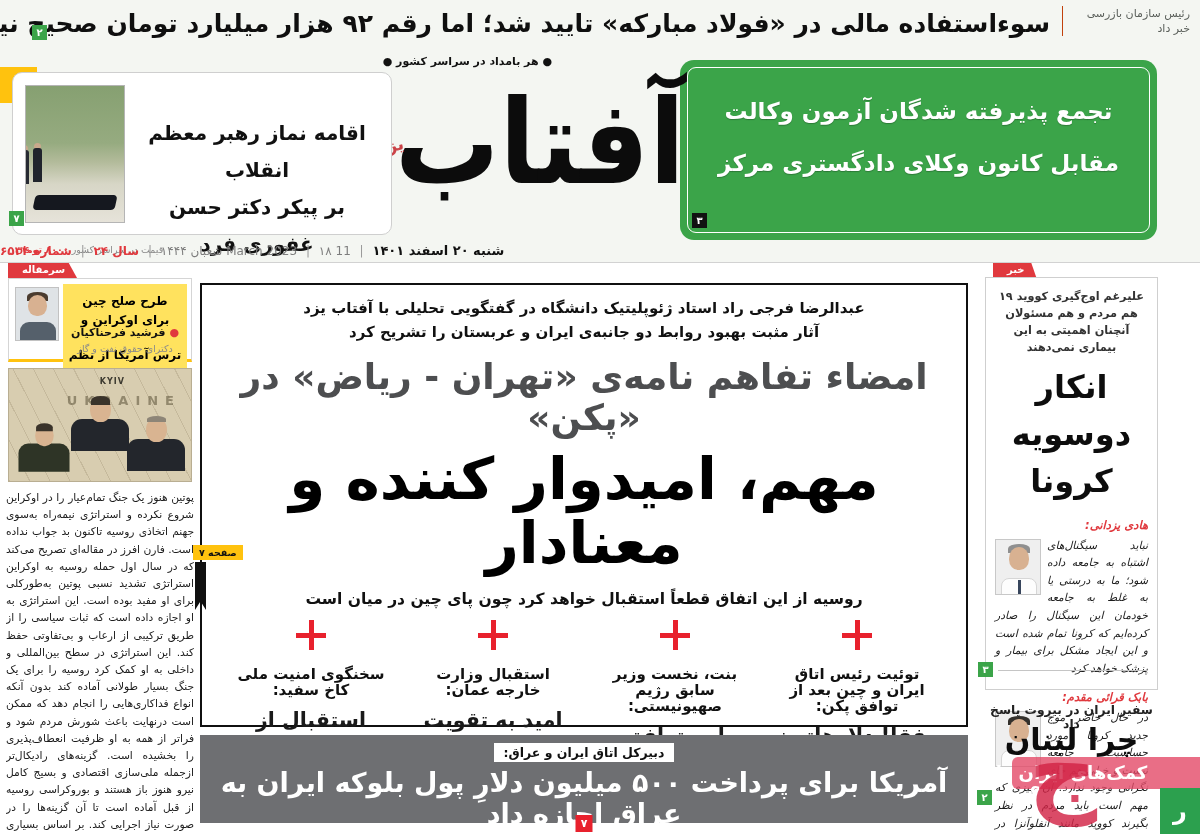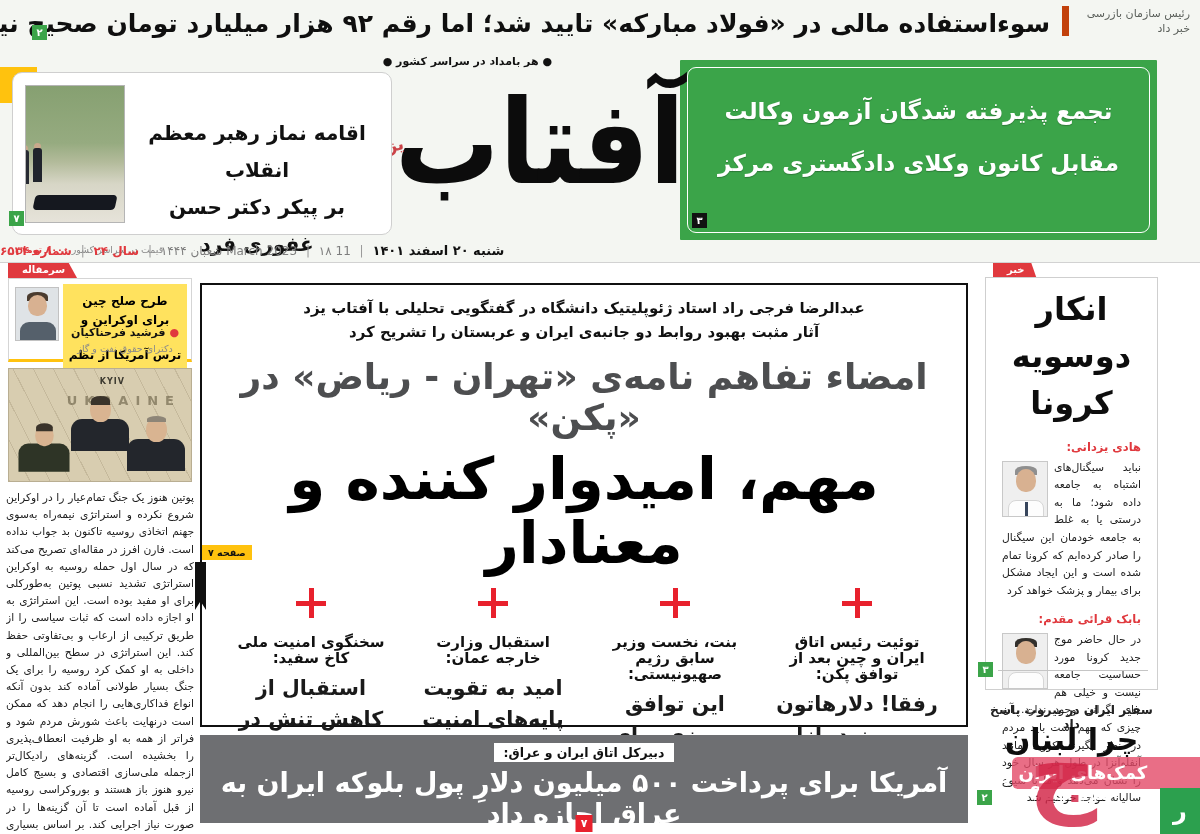--- a/index.html
+++ b/index.html
@@ -2,29 +2,29 @@
 <html lang="fa" dir="rtl"><head>
 <meta charset="utf-8">
 <style>
   * { margin:0; padding:0; box-sizing:border-box; }
   html,body { background:#fff; }
   body { font-family:"DejaVu Sans", sans-serif; }
   #page { position:relative; width:1200px; height:834px; background:#fff; overflow:hidden; direction:rtl; margin:0 auto; }
 
   
   .topzone { position:absolute; top:0; left:0; width:1200px; height:262px; background:#f4f6f2; }
-  .topbar-kicker { position:absolute; top:6px; right:10px; width:128px; font-size:11px; line-height:15px; color:#5a5f5a; text-align:right; border-left:7px solid #c2410c; padding-left:10px; }
+  .topbar-kicker { position:absolute; top:6px; right:10px; width:128px; font-size:11px; line-height:15px; color:#5a5f5a; text-align:right; border-left:1px solid #c2410c; padding-left:10px; }
   .topbar-headline { position:absolute; top:9px; right:150px; left:52px; font-size:25px; font-weight:bold; color:#0f0f0f; text-align:right; white-space:nowrap; }
   .badge { display:flex; align-items:center; justify-content:center; width:15px; height:15px; font-size:10px; font-weight:bold; color:#fff; background:#3ba449; }
   .badge.black { background:#111; }
   .badge.red { background:#e8212d; }
   .tb2 { position:absolute; top:25px; left:32px; }
 
   
-  .greenbox { position:absolute; top:60px; right:43px; width:477px; height:180px; background:#3ba449; border-radius:1px; }
+  .greenbox { position:absolute; top:60px; right:43px; width:477px; height:180px; background:#3ba449; border-radius:14px; }
   .greenbox::before { content:""; position:absolute; inset:7px; border:1.5px solid #fff; border-radius:9px; }
   .greenbox .gl { position:relative; color:#fff; font-weight:bold; font-size:23px; text-align:center; margin-top:38px; text-shadow:0 1px 1px rgba(0,0,0,.25); }
   .greenbox .gl + .gl { margin-top:26px; }
   .gb3 { position:absolute; bottom:12px; left:12px; }
   .yellow-rect { position:absolute; top:67px; left:0; width:37px; height:36px; background:#ffc20e; }
   .logo { position:absolute; top:48px; right:510px; width:300px; height:196px; text-align:center; }
   .logo .logo-word { font-size:104px; font-weight:bold; color:#0c0c0c; line-height:190px; transform:scaleY(1.12); }
   .logo .seal { position:absolute; right:286px; top:88px; font-size:17px; font-weight:bold; color:#c4242b; transform:rotate(-14deg); opacity:.85; }
   .tagline { position:absolute; top:55px; right:648px; font-size:11px; font-weight:bold; color:#111; white-space:nowrap; }
 
@@ -88,34 +88,34 @@
   .main-sub { margin-top:12px; font-size:36px; font-weight:bold; color:#4d4e50; }
   .main-head { margin-top:10px; font-size:58px; font-weight:bold; color:#000; line-height:1.1; }
   .main-deck { margin-top:14px; font-size:15.5px; font-weight:bold; color:#111; }
   .plus-grid { margin:12px 18px 0; display:grid; grid-template-columns:repeat(4,1fr); direction:rtl; }
   .plus-cell { text-align:center; padding:0 10px; }
   .plus-icon { position:relative; display:inline-block; width:30px; height:30px; }
   .plus-icon::before { content:""; position:absolute; top:13px; left:0; width:30px; height:5px; background:#e8212d; }
   .plus-icon::after { content:""; position:absolute; left:13px; top:0; height:30px; width:5px; background:#e8212d; }
   .plus-kicker { margin-top:12px; font-size:15px; font-weight:bold; color:#111; line-height:16px; min-height:32px; }
   .plus-head { margin-top:7px; font-size:20.5px; font-weight:bold; color:#1a1a1a; line-height:31px; }
-  .page-marker { position:absolute; left:-9px; top:260px; background:#ffc20e; color:#111; font-size:9.5px; font-weight:bold; padding:2px 6px;margin-left:9px; }
+  .page-marker { position:absolute; left:-9px; top:260px; background:#ffc20e; color:#111; font-size:9.5px; font-weight:bold; padding:2px 6px; }
   .page-ribbon { position:absolute; left:-7px; top:277px; width:11px; height:48px; background:#101010; clip-path:polygon(0 0,100% 0,100% 100%,50% 82%,0 100%); }
 
   
   .banner { position:absolute; top:735px; left:200px; width:768px; height:88px; background:#6e6f72; text-align:center; }
   .banner-chip { display:inline-block; margin-top:8px; background:#fff; color:#111; font-size:12.5px; font-weight:bold; padding:2px 10px; }
   .banner-head { margin-top:5px; color:#fff; font-size:27px; font-weight:bold; }
   .banner-badge { position:absolute; bottom:-9px; left:50%; transform:translateX(-50%); width:17px; height:17px; font-size:11px; }
 
   
   .side-box { position:absolute; top:277px; left:985px; width:173px; height:413px; border:1px solid #cfcfcf; background:#fff; }
   .side-kicker { margin:10px 8px 0; font-size:11.3px; font-weight:bold; color:#333; text-align:center; line-height:17px; }
   .side-head { margin:8px 6px 0; font-size:32px; font-weight:bold; color:#0d0d0d; text-align:center; line-height:47px; }
-  .quote { margin:12px 16px 0; font-size:10.8px; line-height:17.6px; text-align:justify; color:#1c1c1c; }
+  .quote { margin:12px 9px 0; font-size:10.8px; line-height:17.6px; text-align:justify; color:#1c1c1c;font-style:italic; }
   .quote .qname { display:block; color:#e0393e; font-weight:bold; font-size:11.5px; margin-bottom:2px; }
   .qphoto { float:left; width:46px; height:56px; margin:2px 6px 2px 0; background:#efefef; border:1px solid #c8c8c8; position:relative; overflow:hidden; }
   .qphoto .head { position:absolute; top:7px; left:13px; width:20px; height:23px; border-radius:50% 50% 46% 46%; background:#d8b191; }
   .qphoto .hair { position:absolute; top:4px; left:12px; width:22px; height:9px; border-radius:50% 50% 0 0; background:#8f8f8f; }
   .qphoto .shirt { position:absolute; bottom:-2px; left:5px; width:36px; height:18px; border-radius:8px 8px 0 0; background:#fdfdfd; border:1px solid #d6d6d6; }
   .qphoto .tie { position:absolute; bottom:0; left:22px; width:3px; height:14px; background:#37455c; }
   .qphoto.dark .hair { background:#33302c; }
   .side-dotline { position:absolute; bottom:18px; left:12px; width:150px; border-top:1px solid #c5c5c5; }
   .sb3 { position:absolute; bottom:12px; left:-8px; }
   .leb-kicker { position:absolute; top:703px; left:985px; width:173px; text-align:center; font-size:12.3px; font-weight:bold; color:#222; }
@@ -224,20 +224,21 @@
       </div>
   </div>
 
   <div class="ed-body">پوتین هنوز یک جنگ تمام‌عیار را در اوکراین شروع نکرده و استراتژی نیمه‌راه به‌سوی جهنم اتخاذی روسیه تاکنون بد جواب نداده است. فارن افرز در مقاله‌ای تصریح می‌کند که در سال اول حمله روسیه به اوکراین استراتژی تشدید نسبی پوتین به‌طورکلی برای او مفید بوده است. این استراتژی به او اجازه داده است که ثبات سیاسی را از طریق ترکیبی از ارعاب و بی‌تفاوتی حفظ کند. این استراتژی در سطح بین‌المللی و داخلی به او کمک کرد روسیه را برای یک جنگ بسیار طولانی آماده کند بدون آنکه انواع فداکاری‌هایی را انجام دهد که ممکن است درنهایت باعث شورش مردم شود و فراتر از همه به او ظرفیت انعطاف‌پذیری را بخشیده است. گزینه‌های رادیکال‌تر ازجمله ملی‌سازی اقتصادی و بسیج کامل نیرو هنوز باز هستند و بوروکراسی روسیه از قبل آماده است تا آن گزینه‌ها را در صورت نیاز اجرایی کند. بر اساس بسیاری از نشانه‌ها این رویکرد جزئی به جنگ تصادفی نیست. در عوض، به نظر می‌رسد روسیه یک استراتژی عمدی را دنبال می‌کند که هم غرب و هم جمعیت خود</div>
 
   <div class="main-box">
     <div class="mk mk1">عبدالرضا فرجی راد استاد ژئوپلیتیک دانشگاه در گفتگویی تحلیلی با آفتاب یزد</div>
     <div class="mk">آثار مثبت بهبود روابط دو جانبه‌ی ایران و عربستان را تشریح کرد</div>
     <div class="main-sub">امضاء تفاهم نامه‌ی «تهران - ریاض» در «پکن»</div>
     <div class="main-head">مهم، امیدوار کننده و معنادار</div>
+    <div class="main-deck">روسیه از این اتفاق قطعاً استقبال خواهد کرد چون پای چین در میان است</div>
 
     <div class="plus-grid">
       <div class="plus-cell">
         <span class="plus-icon"></span>
         <div class="plus-kicker">توئیت رئیس اتاق ایران و چین بعد از توافق پکن:</div>
         <div class="plus-head">رفقا! دلارهاتون رو بریزید بازار</div>
       </div>
       <div class="plus-cell">
         <span class="plus-icon"></span>
         <div class="plus-kicker">بنت، نخست وزیر سابق رژیم صهیونیستی:</div>
@@ -260,20 +261,21 @@
   </div>
 
   <div class="banner">
     <div class="banner-chip">دبیرکل اتاق ایران و عراق:</div>
     <div class="banner-head">آمریکا برای پرداخت ۵۰۰ میلیون دلارِ پول بلوکه ایران به عراق اجازه داد</div>
     <div class="badge red banner-badge">۷</div>
   </div>
 
   <div class="tab tab-news">خبر</div>
   <div class="side-box">
+    <div class="side-kicker">علیرغم اوج‌گیری کووید ۱۹ هم مردم و هم مسئولان آنچنان اهمیتی به این بیماری نمی‌دهند</div>
     <div class="side-head">انکار دوسویه کرونا</div>
 
     <div class="quote">
       <span class="qname">هادی یزدانی:</span>
       <span class="qphoto">
           <span class="hair"></span>
           <span class="head"></span>
           <span class="shirt"></span>
           <span class="tie"></span>
         </span>

